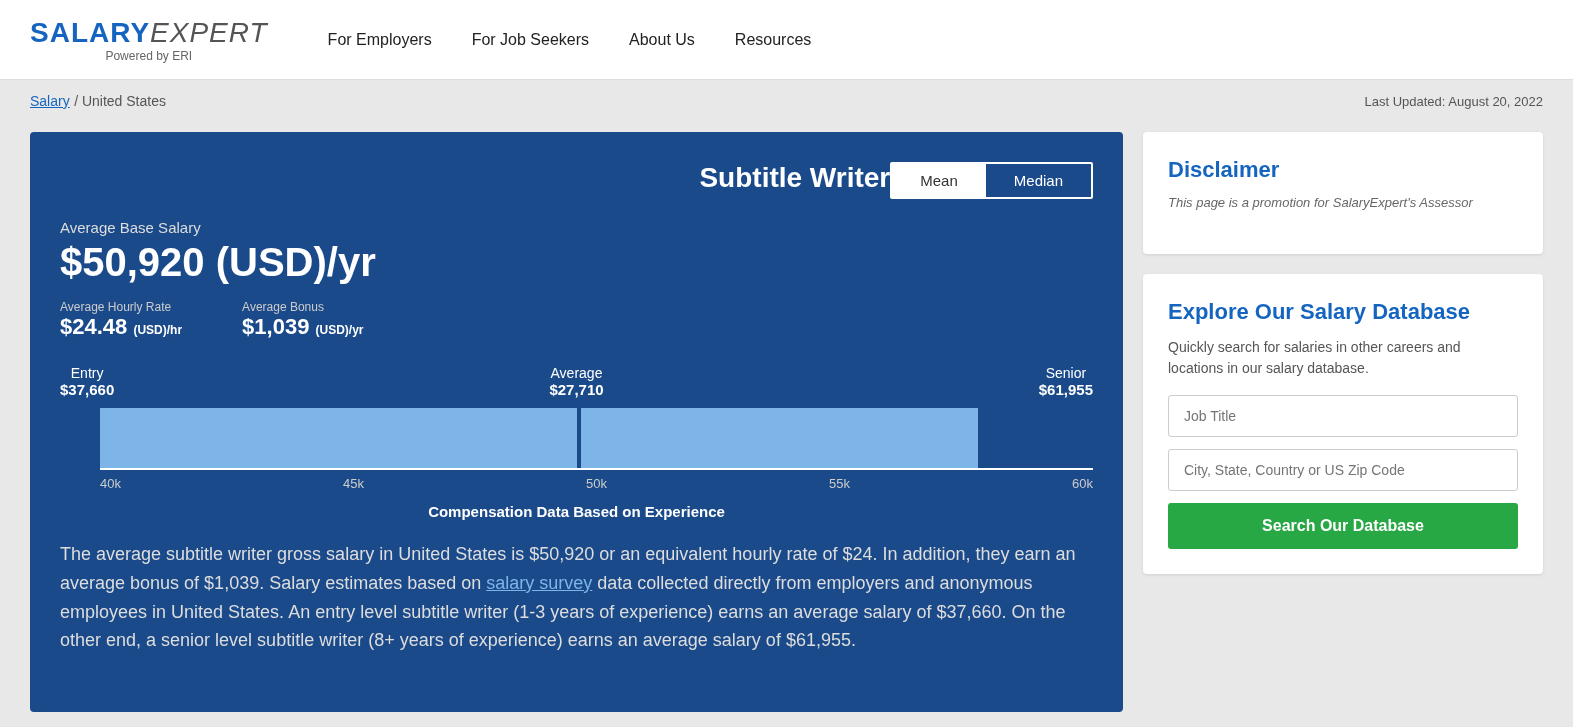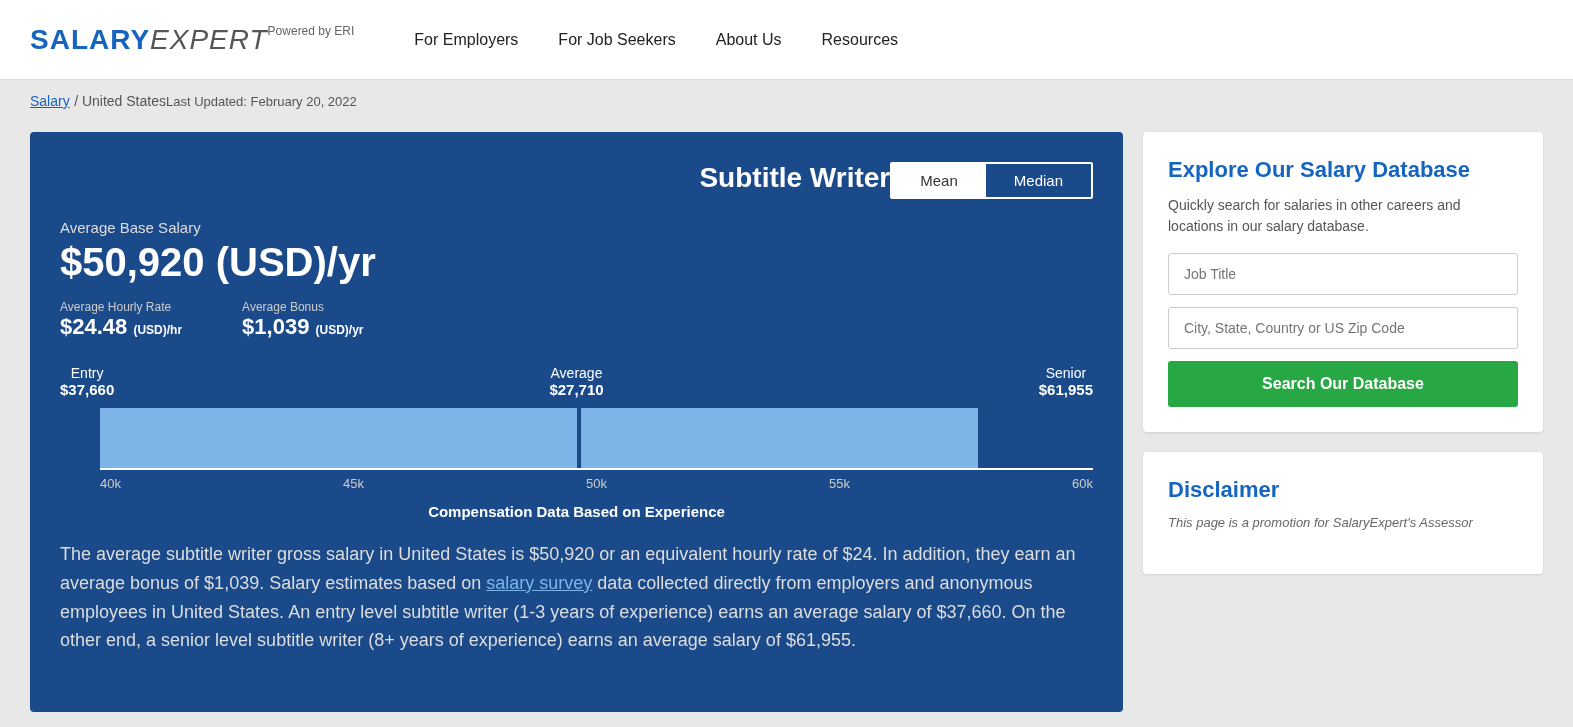--- a/index.html
+++ b/index.html
@@ -9,21 +9,21 @@
     .header {
       background: #fff;
       display: flex;
       align-items: center;
       padding: 10px 30px;
       border-bottom: 1px solid #ddd;
       height: 80px;
     }
     .logo-area {
       display: flex;
-      flex-direction: row;
+      flex-direction: column;
       margin-right: 60px;
     }
     .logo-text {
       font-size: 28px;
       font-weight: 900;
       letter-spacing: 1px;
       color: #1a1a2e;
     }
     .logo-salary { color: #1565c0; font-style: normal; }
     .logo-expert { color: #555; font-style: italic; font-weight: 400; }
@@ -42,21 +42,21 @@
       color: #222;
       font-size: 16px;
       font-weight: 500;
     }
 
     
     .breadcrumb-bar {
       background: #e8e8e8;
       padding: 12px 30px;
       display: flex;
-      justify-content: flex-start;
+      justify-content: space-between;
       align-items: center;
     }
     .breadcrumb a { color: #1565c0; text-decoration: underline; font-size: 14px; }
     .breadcrumb span { font-size: 14px; color: #555; }
     .last-updated { font-size: 13px; color: #555; }
 
     
     .main-container {
       display: flex;
       gap: 20px;
@@ -265,21 +265,21 @@
     <a href="#">Resources</a>
   </nav>
 </header>
 
 <div class="breadcrumb-bar">
   <div class="breadcrumb">
     <a href="#">Salary</a>
     <span> / </span>
     <span>United States</span>
   </div>
-  <div class="last-updated">Last Updated: February 20, 2022</div>
+  <div class="last-updated">Last Updated: August 20, 2022</div>
 </div>
 
 <div class="main-container">
 
   <div class="left-content">
 
     <div class="job-title-header">
       <div class="job-title-text">Subtitle Writer</div>
       <div class="toggle-buttons">
         <button class="toggle-btn inactive">Mean</button>
@@ -342,28 +342,28 @@
     </div>
 
     <div class="description">
       The average subtitle writer gross salary in United States is $50,920 or an equivalent hourly rate of $24. In addition, they earn an average bonus of $1,039. Salary estimates based on <a href="#">salary survey</a> data collected directly from employers and anonymous employees in United States. An entry level subtitle writer (1-3 years of experience) earns an average salary of $37,660. On the other end, a senior level subtitle writer (8+ years of experience) earns an average salary of $61,955.
     </div>
 
   </div>
 
   <div class="right-sidebar">
 
+    <div class="sidebar-card disclaimer-card">
+      <h2>Disclaimer</h2>
+      <p>This page is a promotion for SalaryExpert's Assessor</p>
+    </div>
+
     <div class="sidebar-card">
       <h2>Explore Our Salary Database</h2>
       <p>Quickly search for salaries in other careers and locations in our salary database.</p>
       <input class="search-input" type="text" placeholder="Job Title" style="">
       <input class="search-input" type="text" placeholder="City, State, Country or US Zip Code" style="">
       <button class="search-btn">Search Our Database</button>
     </div>
 
-    <div class="sidebar-card disclaimer-card">
-      <h2>Disclaimer</h2>
-      <p>This page is a promotion for SalaryExpert's Assessor</p>
-    </div>
-
   </div>
 
 </div>
 
 </body></html>

